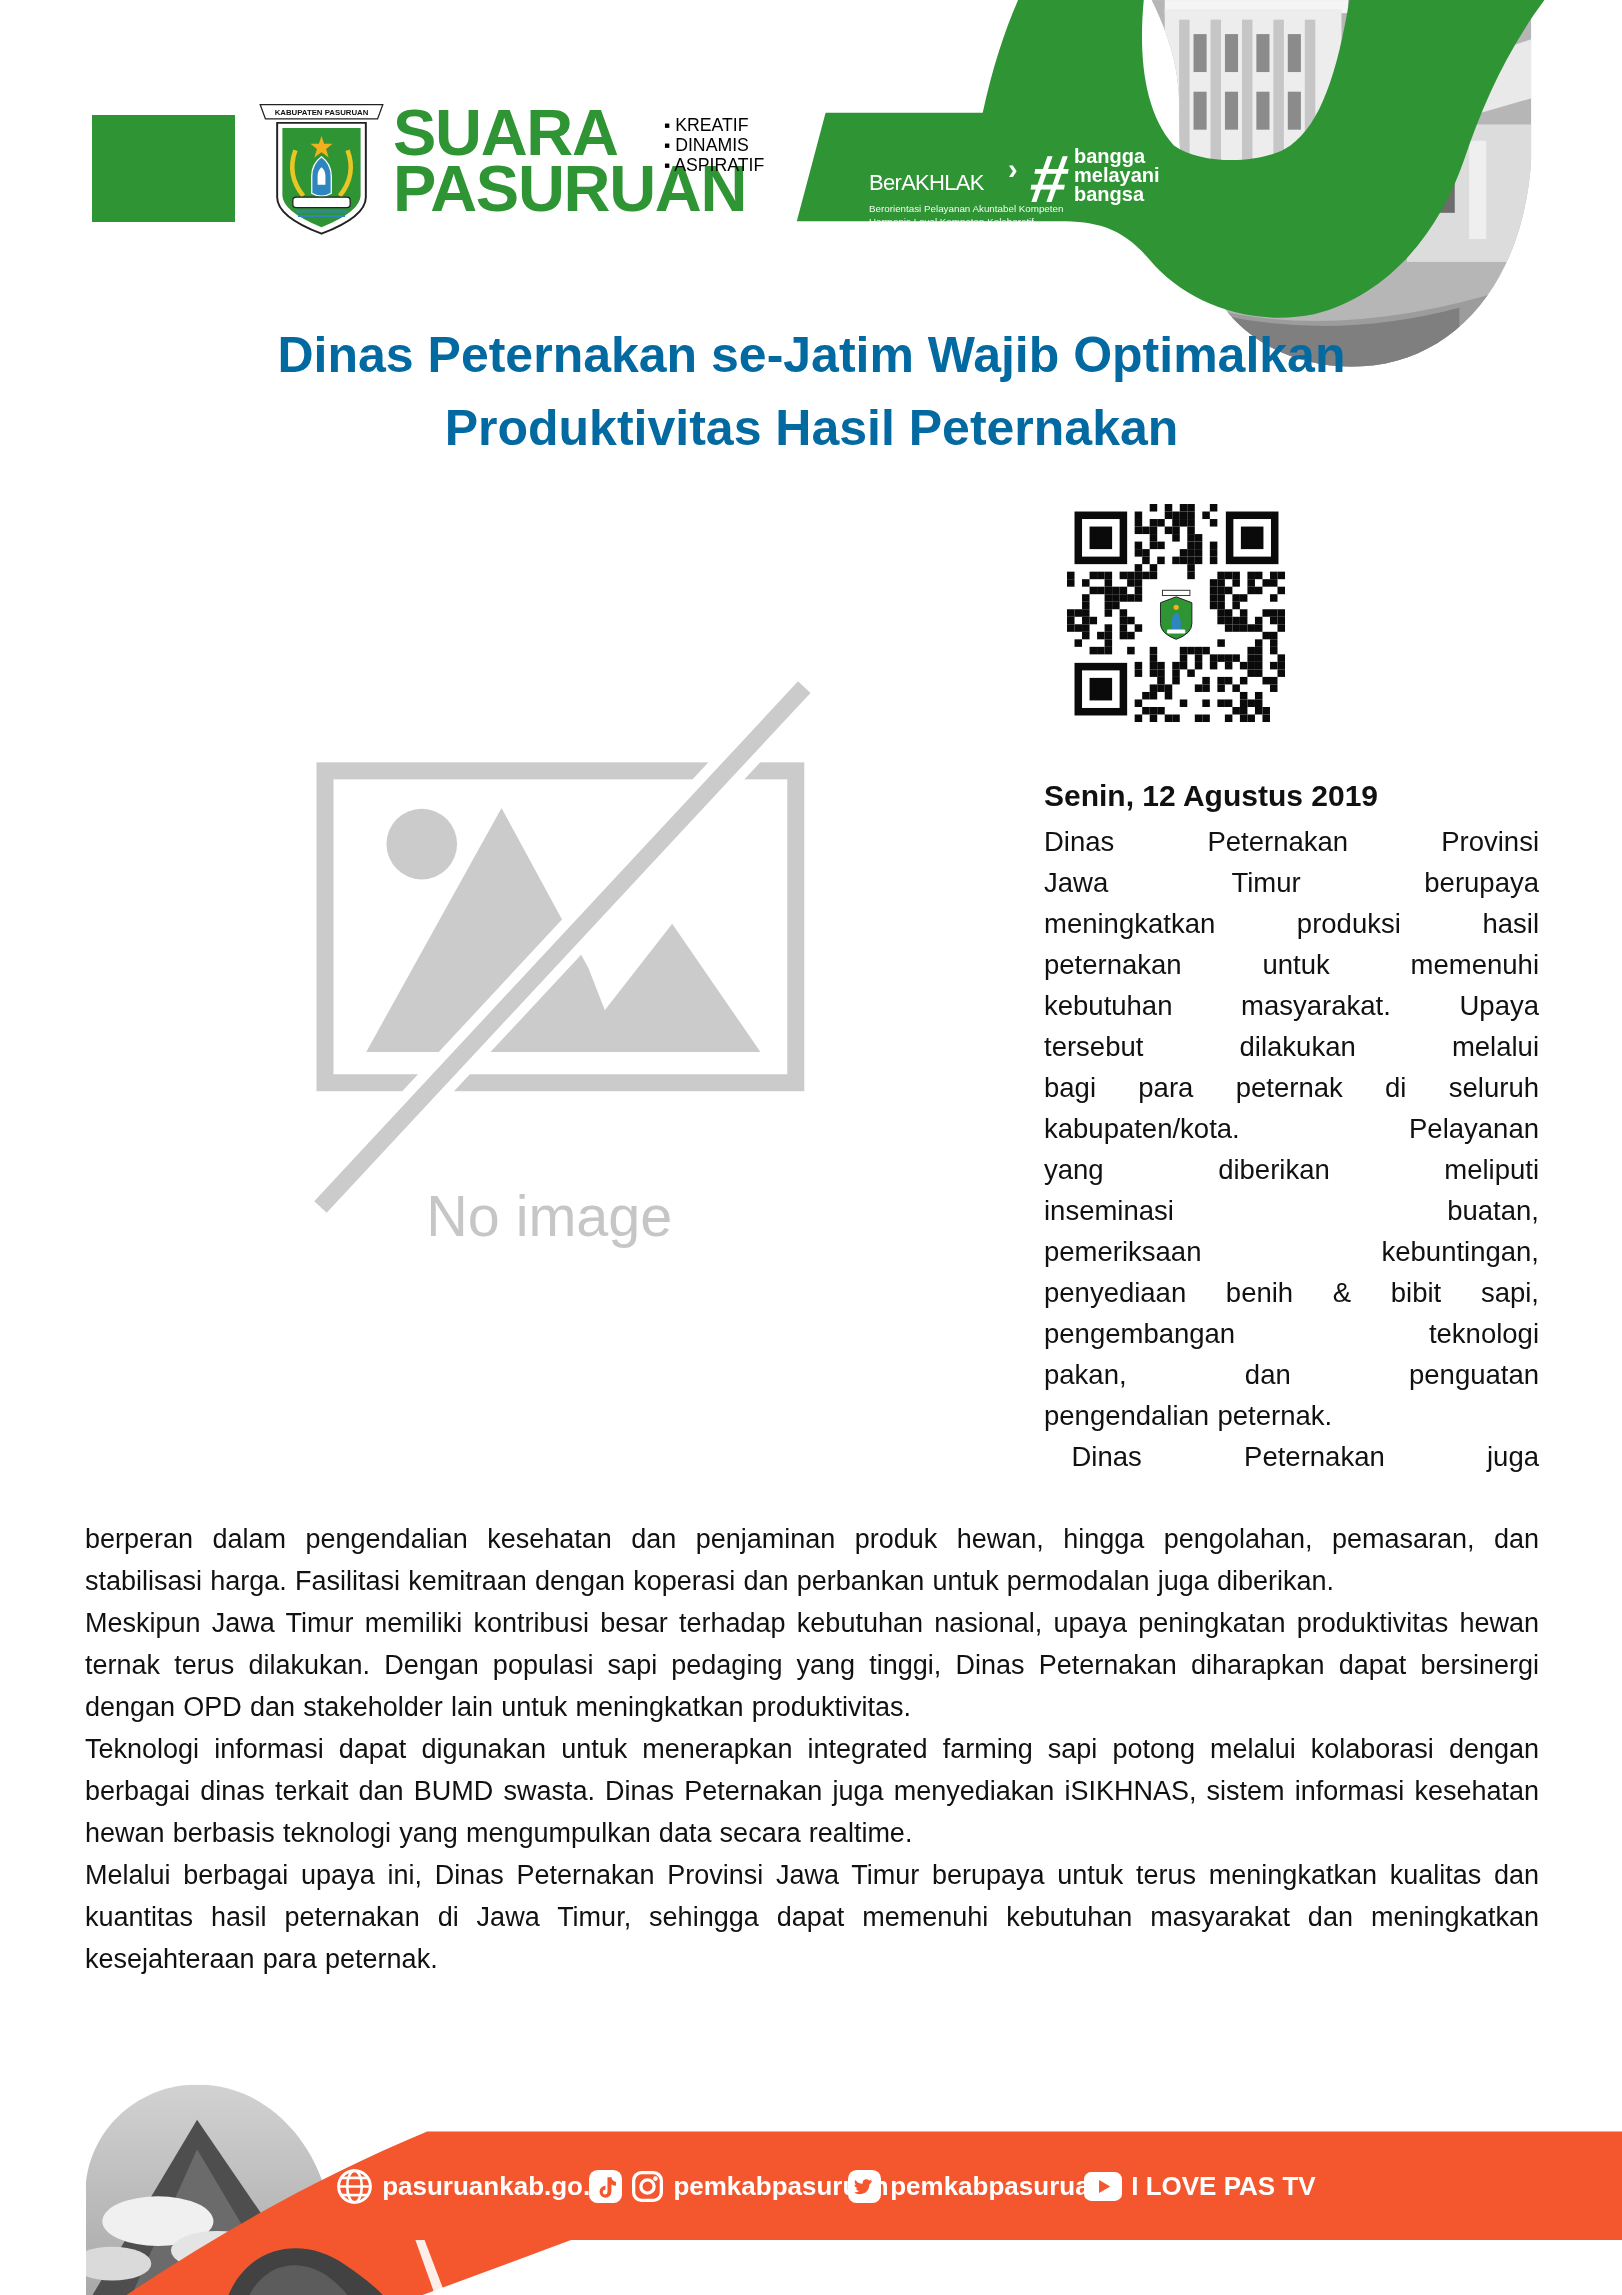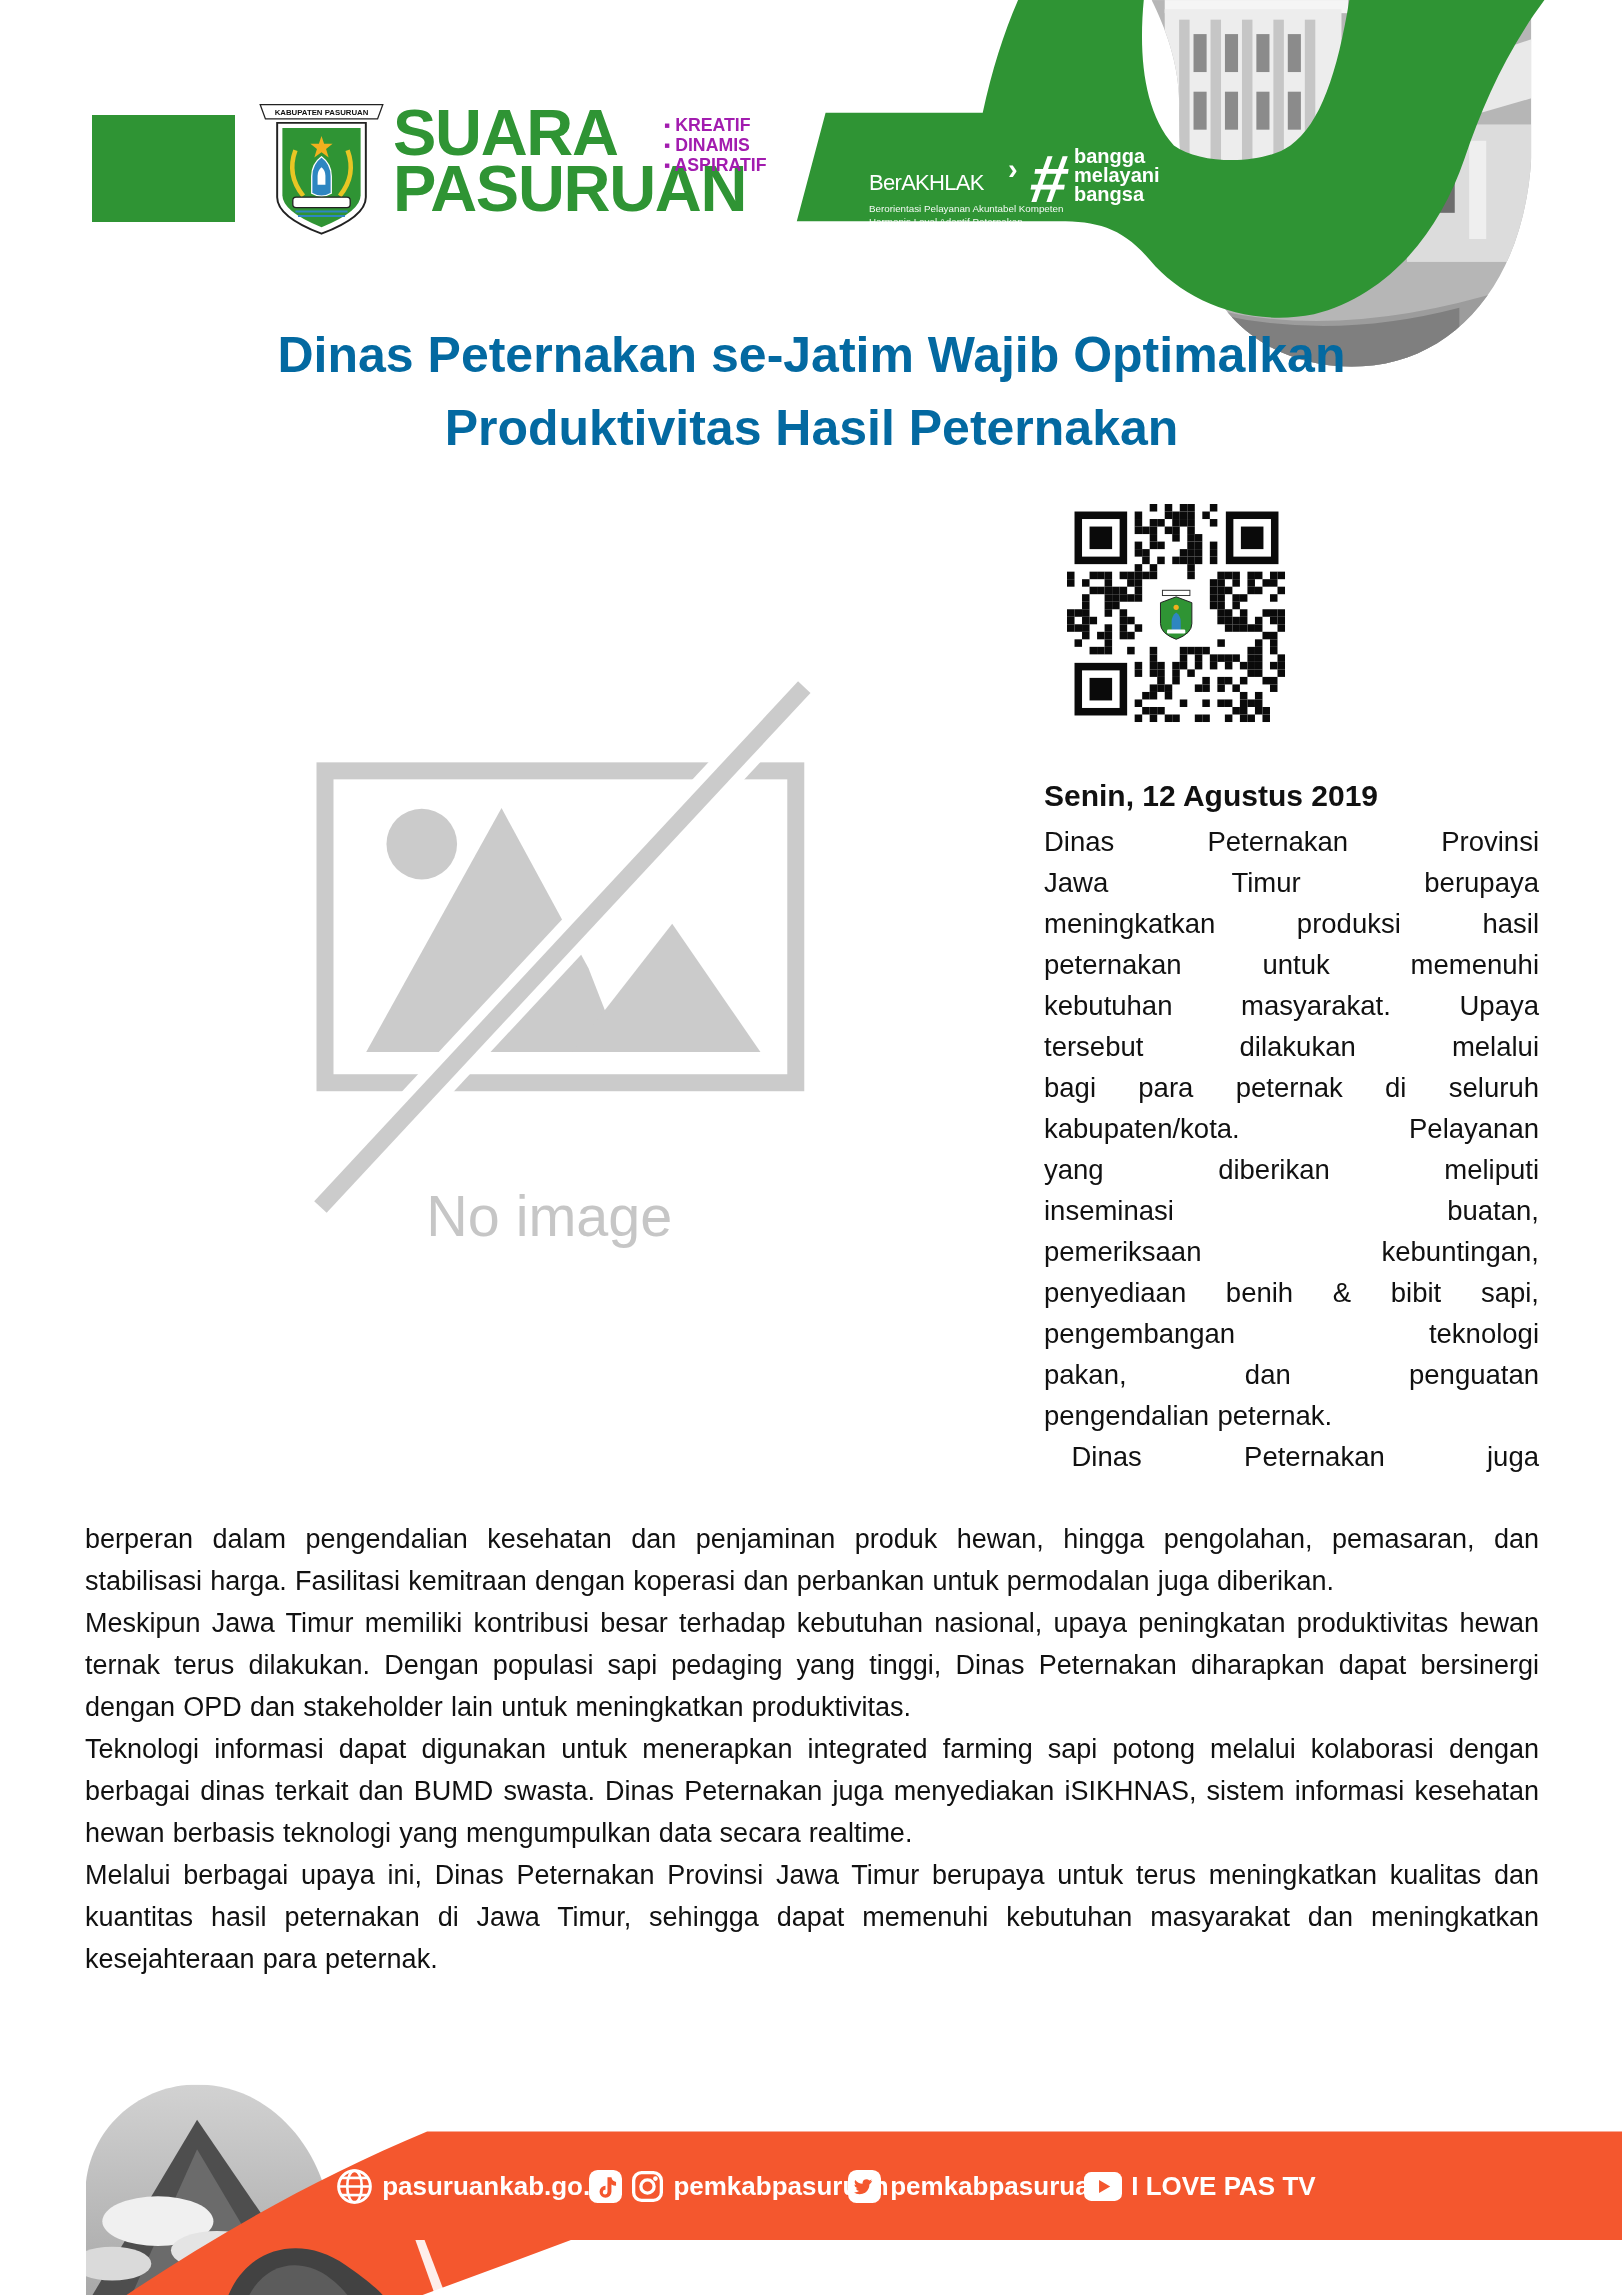--- a/index.html
+++ b/index.html
@@ -4,21 +4,21 @@
 <style>
   html,body{margin:0;padding:0;background:#fff;}
   .page{position:relative;width:1623px;height:2295px;background:#ffffff;overflow:hidden;
         font-family:"Liberation Sans", sans-serif;color:#111;}
   .abs{position:absolute;}
 
   
   .green-rect{left:92px;top:115px;width:143px;height:107px;background:#2F9434;}
   .brand{left:393px;top:105px;line-height:56px;font-weight:bold;color:#2F9434;
          font-size:65px;letter-spacing:-1.3px;}
-  .motto{left:664px;top:115px;font-size:17.7px;font-weight:bold;color:#a21caf;line-height:20px;}
+  .motto{left:664px;top:115px;font-size:17.7px;font-weight:normal;color:#000000;line-height:20px;}
   .motto-item{white-space:nowrap;}
   .hero-svg{left:785px;top:0;}
   .berakhlak{left:869px;top:165px;color:#fff;}
   .berakhlak .t{font-size:22px;font-weight:normal;letter-spacing:-0.7px;line-height:35px;}
   .berakhlak .chev{position:absolute;left:139px;top:-11.8px;font-size:29px;font-weight:bold;}
   .berakhlak .s{font-size:9.8px;line-height:11px;margin-top:2.6px;opacity:.95;}
   .hashtag{left:1031px;top:143px;color:#fff;}
   .hashtag .hash{position:absolute;left:0;top:-2.6px;font-size:67px;font-weight:bold;transform:skewX(-8deg);}
   .hashtag .words{position:absolute;left:43px;top:3.9px;font-size:20px;font-weight:bold;line-height:19px;}
 
@@ -125,21 +125,21 @@
              C1836,252 1930,252 1972,222 C2018,190 2044,110 2062,0 L2360,0
              C2302,78 2266,160 2238,242 C2198,360 2118,452 2008,480
              C1906,500 1810,460 1758,398 C1716,348 1678,338 1618,338
              L1218,338 L1262,172 Z" fill="#2F9434"></path>
   </svg>
 
   <div class="abs berakhlak">
     <div class="t">BerAKHLAK</div>
     <div class="chev">›</div>
     <div class="s">Berorientasi Pelayanan Akuntabel Kompeten</div>
-    <div class="s">Harmonis Loyal Adaptif Peternakan</div>
+    <div class="s">Harmonis Loyal Kompeten Kolaboratif</div>
   </div>
 
   <div class="abs hashtag">
     <div class="hash">#</div>
     <div class="words">
         <div>bangga</div>
         <div>melayani</div>
         <div>bangsa</div>
       </div>
   </div>

